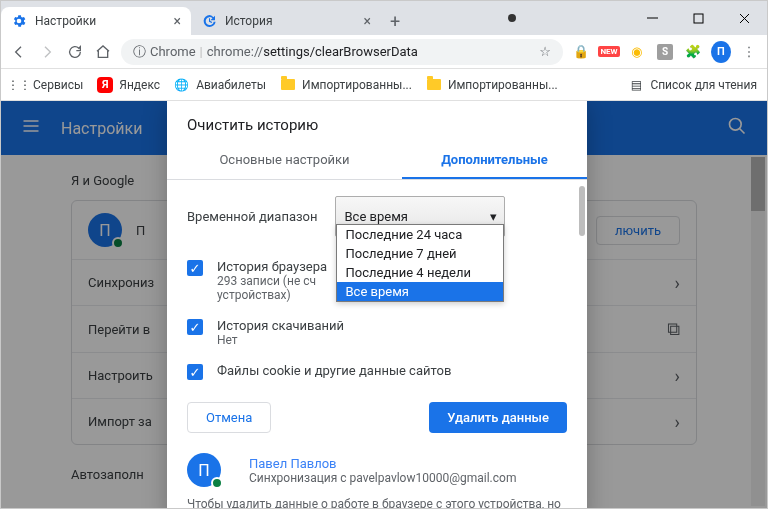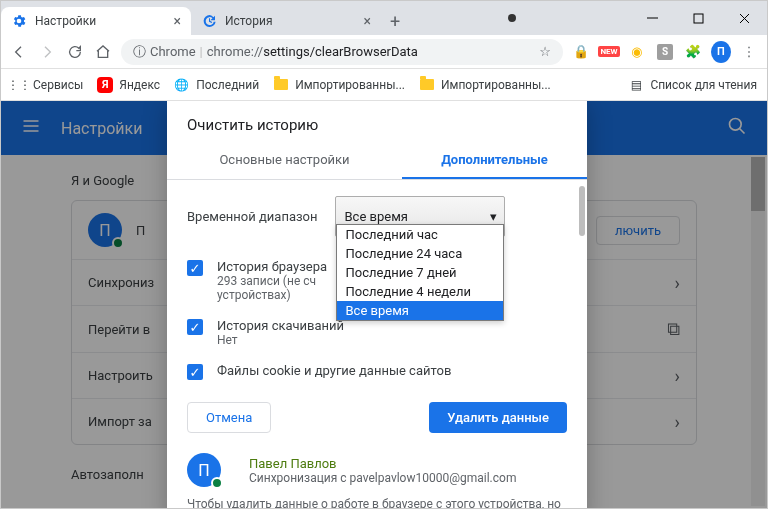--- a/index.html
+++ b/index.html
@@ -170,21 +170,21 @@
         <span>Сервисы</span>
       </div>
     <div class="bm">
         <span class="bico">
           <span class="yandex-ico">Я</span>
         </span>
         <span>Яндекс</span>
       </div>
     <div class="bm">
         <span class="bico">🌐</span>
-        <span>Последний</span>
+        <span>Авиабилеты</span>
       </div>
     <div class="bm">
         <span class="bico">
           <span class="bm-folder"></span>
         </span>
         <span>Импортированны...</span>
       </div>
     <div class="bm">
         <span class="bico">
           <span class="bm-folder"></span>
@@ -251,21 +251,20 @@
         <div class="dlg-tab">Основные настройки</div>
         <div class="dlg-tab active">Дополнительные</div>
       </div>
       <div class="dlg-body">
         <div class="time-row">
           <span class="time-label">Временной диапазон</span>
           <div class="time-select">
             <span>Все время</span>
             <span class="caret">▾</span>
             <div class="dropdown">
-              <div class="opt">Последний час</div>
               <div class="opt">Последние 24 часа</div>
               <div class="opt">Последние 7 дней</div>
               <div class="opt">Последние 4 недели</div>
               <div class="opt sel">Все время</div>
             </div>
           </div>
         </div>
 
         <div class="check-row">
           <div class="checkbox">✓</div>
@@ -297,20 +296,20 @@
         <button class="btn-cancel">Отмена</button>
         <button class="btn-primary">Удалить данные</button>
       </div>
 
       <div class="dlg-account">
         <div class="row-avatar" style="width:34px;height:34px">
             <span>П</span>
             <span class="dot"></span>
           </div>
         <div>
-          <div style="color:#4d7c0f;font-size:13px">Павел Павлов</div>
+          <div style="color:#3b82f6;font-size:13px">Павел Павлов</div>
           <div>Синхронизация с pavelpavlow10000@gmail.com</div>
         </div>
       </div>
       <div class="dlg-note">Чтобы удалить данные о работе в браузере с этого устройства, но</div>
     </div>
   </div>
 </div>
 
 </body></html>

